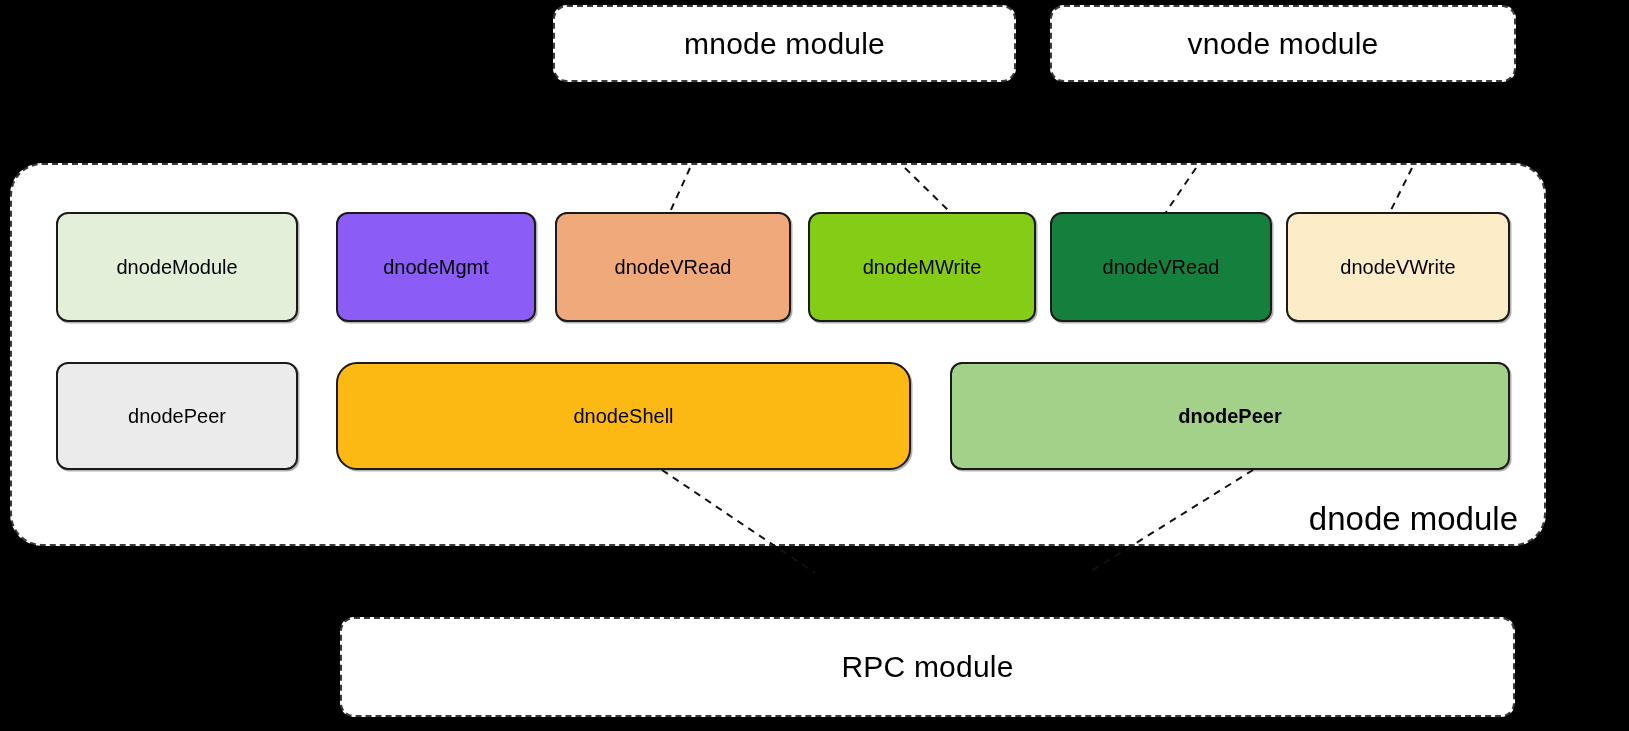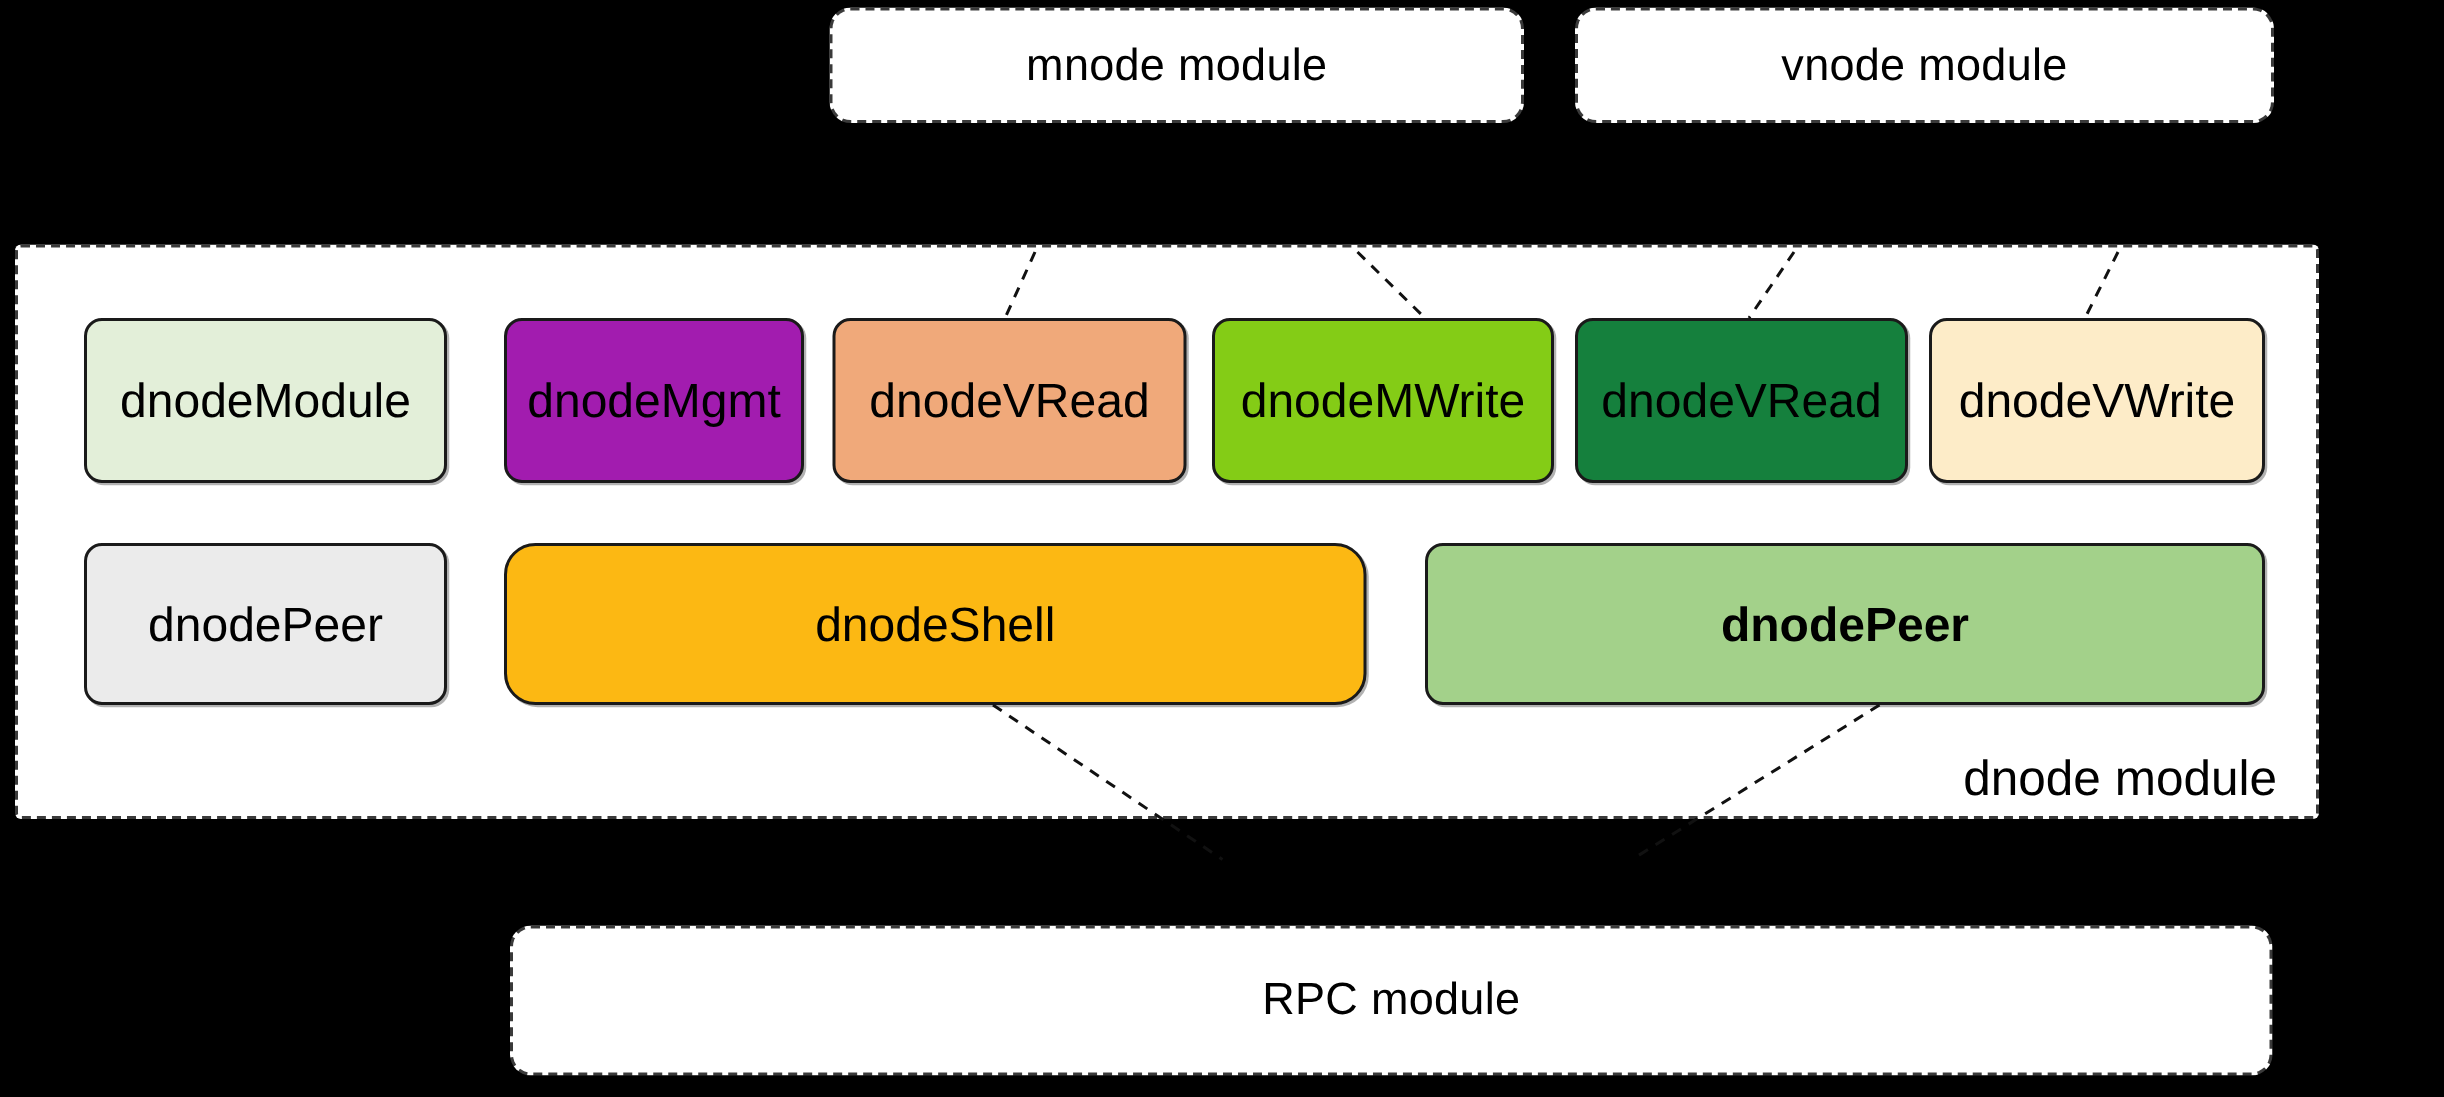--- a/index.html
+++ b/index.html
@@ -33,21 +33,21 @@
   }
   
   #dnode-container {
     position: absolute;
     left: 10px;
     top: 163px;
     width: 1536px;
     height: 383px;
     background: #ffffff;
     border: 2px dashed #3a3a3a;
-    border-radius: 4px;
+    border-radius: 32px;
     box-sizing: border-box;
   }
   #dnode-container-label {
     position: absolute;
     right: 26px;
     bottom: 6px;
     font-size: 33px;
     color: #000000;
     white-space: nowrap;
   }
@@ -56,21 +56,21 @@
     position: absolute;
     border: 2px solid #1a1a1a;
     border-radius: 12px;
     box-sizing: border-box;
     display: flex;
     align-items: center;
     justify-content: center;
     box-shadow: 1.5px 1.5px 0 rgba(0,0,0,0.30);
   }
   .comp .comp-label {
-    font-size: 32px;
+    font-size: 20px;
     color: #000000;
     white-space: nowrap;
   }
   
   #connectors {
     position: absolute;
     left: 0;
     top: 0;
     width: 1629px;
     height: 731px;
@@ -90,21 +90,21 @@
   </div>
 
   <div id="dnode-container" style="left: 10px; top: 163px; width: 1536px; height: 383px; background: rgb(255, 255, 255); border-color: rgb(58, 58, 58);">
     <span id="dnode-container-label">dnode module</span>
   </div>
 
   <div id="comp-layer">
       <div class="comp" style="left: 56px; top: 212px; width: 242px; height: 110px; background: rgb(227, 239, 217); border-color: rgb(26, 26, 26);">
         <span class="comp-label">dnodeModule</span>
       </div>
-      <div class="comp" style="left: 336px; top: 212px; width: 200px; height: 110px; background: #a21caf; border-color: rgb(26, 26, 26);">
+      <div class="comp" style="left: 336px; top: 212px; width: 200px; height: 110px; background: #8b5cf6; border-color: rgb(26, 26, 26);">
         <span class="comp-label">dnodeMgmt</span>
       </div>
       <div class="comp" style="left: 555px; top: 212px; width: 236px; height: 110px; background: rgb(240, 169, 122); border-color: rgb(26, 26, 26);">
         <span class="comp-label">dnodeVRead</span>
       </div>
       <div class="comp" style="left: 808px; top: 212px; width: 228px; height: 110px; background: #84cc16; border-color: rgb(26, 26, 26);">
         <span class="comp-label">dnodeMWrite</span>
       </div>
       <div class="comp" style="left: 1050px; top: 212px; width: 222px; height: 110px; background: #15803d; border-color: rgb(26, 26, 26);">
         <span class="comp-label">dnodeVRead</span>

